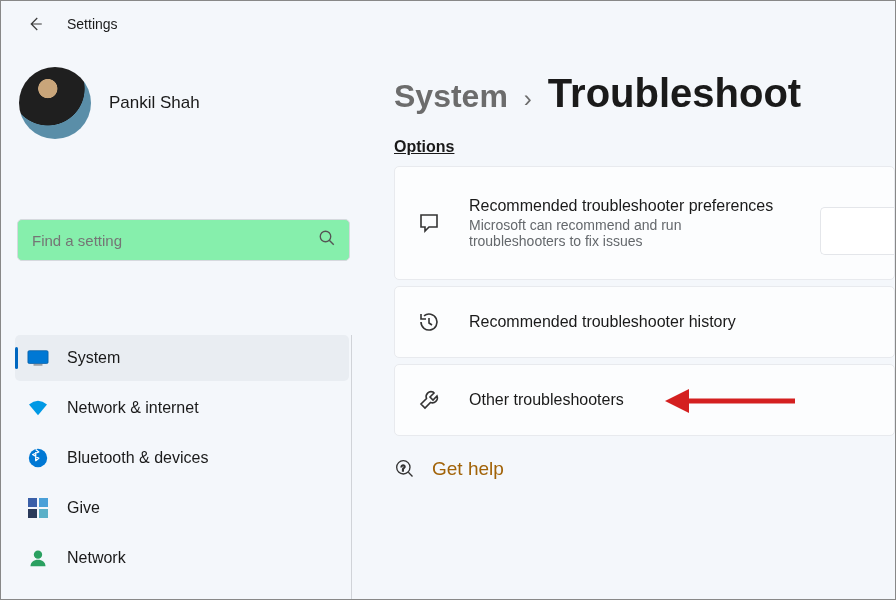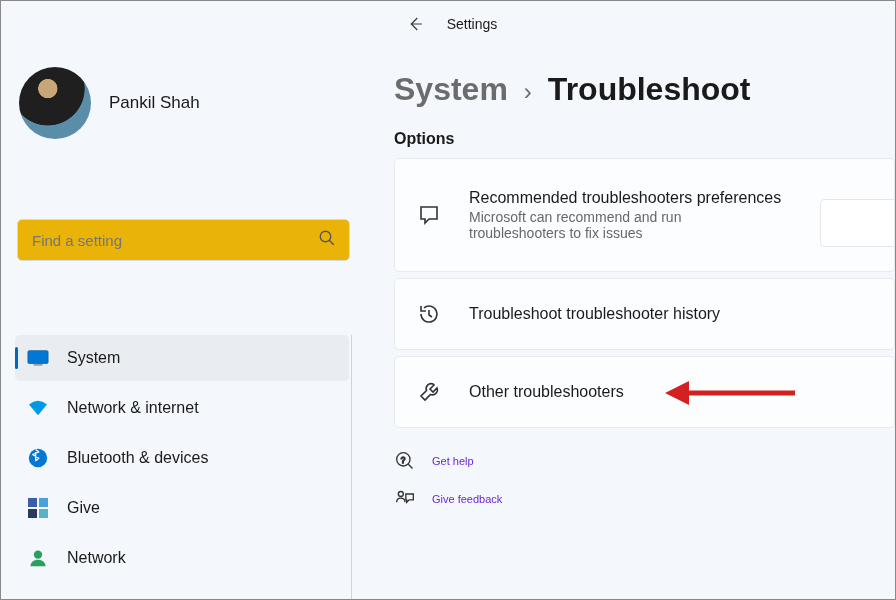--- a/index.html
+++ b/index.html
@@ -9,21 +9,20 @@
     width: 896px;
     height: 600px;
     overflow: hidden;
     border: 1px solid #888;
   }
   .titlebar {
     display: flex;
     align-items: center;
     padding: 10px 18px 6px 18px;
     height: 42px;
-    justify-content: center;
   }
   .back-btn {
     width: 32px; height: 32px;
     display: flex; align-items: center; justify-content: center;
     cursor: pointer;
   }
   .app-title {
     font-size: 14px;
     color: #1a1a1a;
     margin-left: 16px;
@@ -58,21 +57,21 @@
   }
   .search-wrap {
     position: relative;
     margin: 6px 2px 18px 2px;
   }
   .search-input {
     width: 100%;
     height: 42px;
     border: 1px solid #d6d9de;
     border-radius: 5px;
-    background: #eab308;
+    background: #86efac;
     padding: 0 44px 0 14px;
     font-size: 15px;
     color: #555;
     outline: none;
   }
   .search-icon {
     position: absolute;
     right: 14px; top: 50%;
     transform: translateY(-50%);
   }
@@ -126,30 +125,31 @@
   .crumb-parent {
     font-size: 32px;
     color: #6c6c6c;
     font-weight: 600;
   }
   .crumb-sep {
     font-size: 24px;
     color: #6c6c6c;
   }
   .crumb-current {
-    font-size: 32px;
+    font-size: 40px;
     color: #1a1a1a;
     font-weight: 600;
     text-align: center;
   }
   .section-label {
     font-size: 16px;
     font-weight: 600;
     color: #1a1a1a;
     margin-bottom: 10px;
+    text-decoration: underline;
   }
   .card {
     background: #fcfdfe;
     border: 1px solid #e8eaee;
     border-radius: 5px;
     display: flex;
     align-items: center;
     padding: 18px 20px;
     margin-bottom: 6px;
     cursor: pointer;
@@ -197,22 +197,22 @@
     align-items: center;
     gap: 16px;
     cursor: pointer;
   }
   .help-link .hl-icon {
     width: 22px; height: 22px;
     display: flex; align-items: center; justify-content: center;
     color: #333;
   }
   .help-link .hl-text {
-    font-size: 11px;
-    color: #6d28d9;
+    font-size: 19px;
+    color: #a16207;
     text-align: right;
   }
 </style>
 </head>
 <body>
 
 <div class="titlebar">
   <div class="back-btn">
     <svg width="18" height="18" viewBox="0 0 24 24" fill="none" stroke="#3a3a3a" stroke-width="1.6">
         <path d="M15 4l-8 8 8 8M7 12h14"></path>
@@ -295,35 +295,35 @@
 
     <div class="section-label">Options</div>
 
     <div class="card tall">
       <div class="card-icon">
         <svg width="24" height="24" viewBox="0 0 24 24" fill="none" stroke="#333" stroke-width="1.6">
             <path d="M4 4h16v12H12l-4 4v-4H4z"></path>
           </svg>
       </div>
       <div class="card-text">
-        <div class="card-title">Recommended troubleshooters preferences</div>
+        <div class="card-title">Recommended troubleshooter preferences</div>
         <div class="card-sub">Microsoft can recommend and run troubleshooters to fix issues</div>
       </div>
       <div class="action-box"></div>
     </div>
 
     <div class="card">
       <div class="card-icon">
         <svg width="24" height="24" viewBox="0 0 24 24" fill="none" stroke="#333" stroke-width="1.6">
             <path d="M4 12a8 8 0 1 0 3-6.2M4 4v5h5"></path>
             <path d="M12 8v5l3 2"></path>
           </svg>
       </div>
       <div class="card-text">
-        <div class="card-title">Troubleshoot troubleshooter history</div>
+        <div class="card-title">Recommended troubleshooter history</div>
       </div>
     </div>
 
     <div class="card" style="position:relative;text-align:center;">
       <div class="card-icon">
         <svg width="24" height="24" viewBox="0 0 24 24" fill="none" stroke="#333" stroke-width="1.6">
             <path d="M16 4a5 5 0 0 0-6.5 6.5L4 16l4 4 5.5-5.5A5 5 0 0 0 20 8l-4 4-3-3 4-4z"></path>
           </svg>
       </div>
       <div class="card-text">
@@ -339,25 +339,15 @@
       <div class="help-link">
         <span class="hl-icon">
           <svg width="20" height="20" viewBox="0 0 24 24" fill="none" stroke="#333" stroke-width="1.6">
               <circle cx="10" cy="10" r="8"></circle>
               <path d="M16 16l5 5"></path>
               <text x="7" y="14" font-size="10" fill="#333" font-family="Arial">?</text>
             </svg>
         </span>
         <span class="hl-text">Get help</span>
       </div>
-      <div class="help-link">
-        <span class="hl-icon">
-          <svg width="20" height="20" viewBox="0 0 24 24" fill="none" stroke="#333" stroke-width="1.6">
-              <circle cx="7" cy="6" r="3"></circle>
-              <path d="M2 16c0-3 2-5 5-5s5 2 5 5"></path>
-              <path d="M13 6h9v7h-5l-3 3v-3h-1z"></path>
-            </svg>
-        </span>
-        <span class="hl-text">Give feedback</span>
-      </div>
     </div>
   </main>
 </div>
 
 </body></html>

